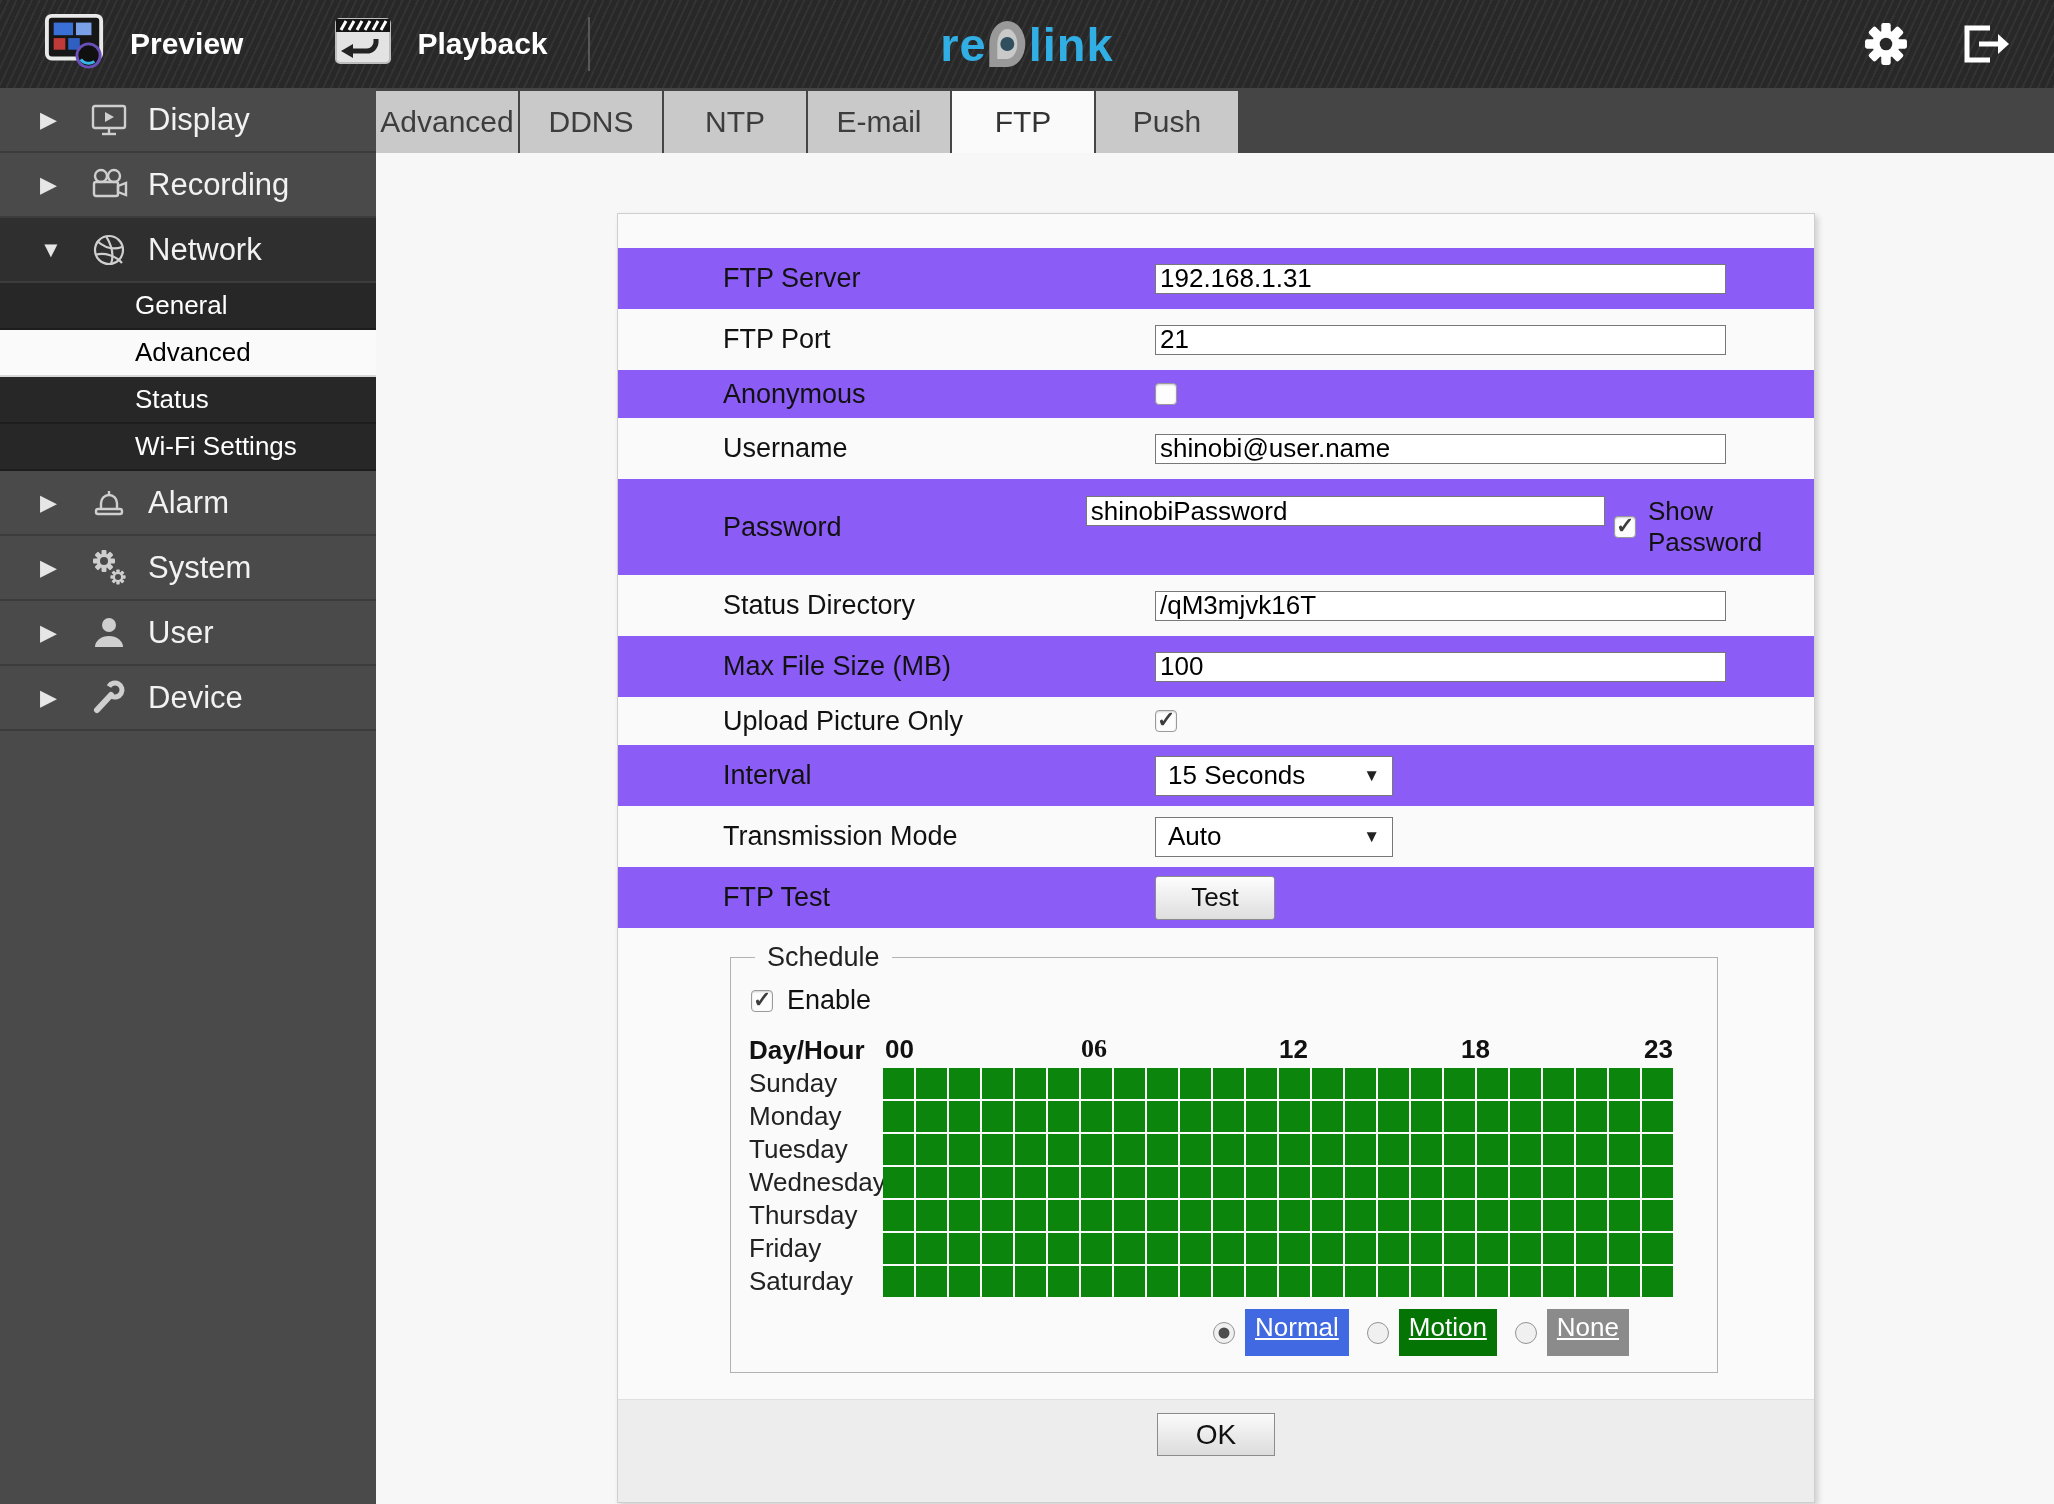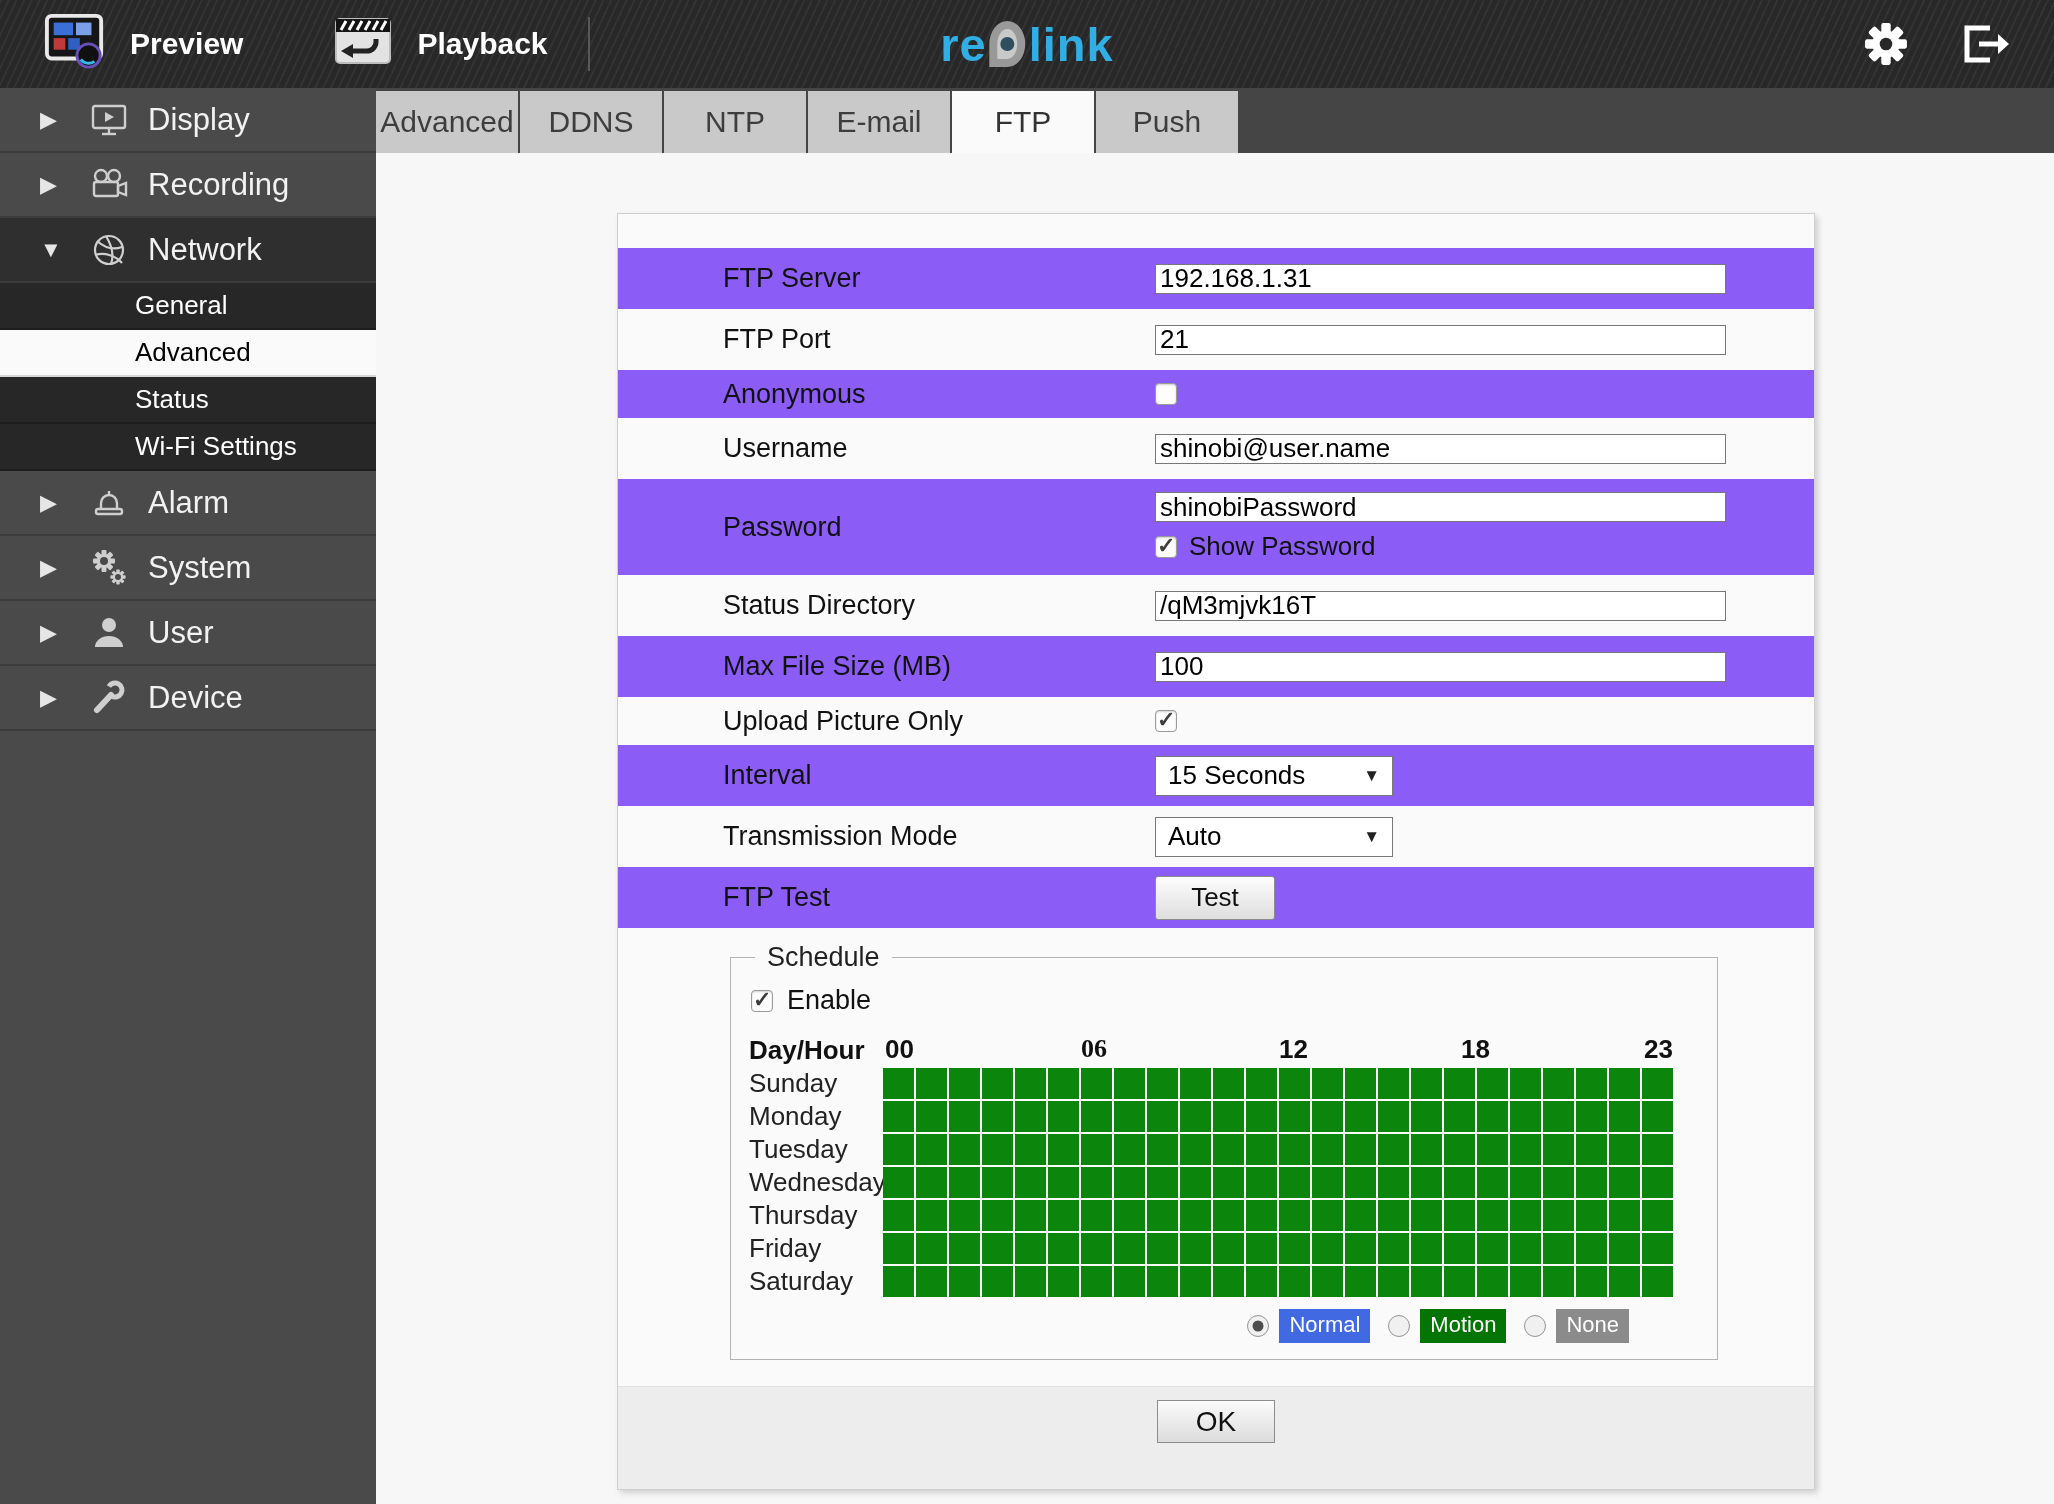--- a/index.html
+++ b/index.html
@@ -41,21 +41,21 @@
   
   .content { grid-column:2; grid-row:3; background:#f7f7f7; position:relative; }
   .panel { position:absolute; left:241px; top:60px; width:1198px; background:#fafafa; border:1px solid #cfcfcf; box-shadow:3px 3px 6px rgba(0,0,0,0.16); }
   .panel-top { height:34px; background:#fafafa; }
   .frow { display:flex; align-items:center; height:61px; }
   .frow.gray { background:#8b5cf6; }
   .frow.h48 { height:48px; }
   .frow.h96 { height:96px; }
   .flabel { width:537px; padding-left:105px; font-size:27px; color:#111; }
   .fctrl { flex:1; display:flex; align-items:center; }
-  .fctrl.col { flex-direction:column; align-items:flex-start; justify-content:center; gap:9px; }
+  .fctrl.col { flex-direction:row; align-items:flex-start; justify-content:center; gap:9px; }
   .text-input { width:571px; height:30px; border:1px solid #787878; background:#fff; font-family:"Liberation Sans",sans-serif; font-size:26px; color:#000; padding:0 4px; }
   .checkbox { width:22px; height:22px; background:#fdfdfd; border:1px solid #9a9a9a; border-radius:4px; box-shadow:inset 0 1px 2px rgba(0,0,0,0.18); position:relative; display:inline-block; flex:0 0 auto; cursor:pointer; }
   .checkbox.checked::after { content:"\2713"; position:absolute; left:1px; top:-4px; font-size:22px; font-weight:bold; color:#3d3d3d; }
   .sub-check { display:flex; align-items:center; gap:12px; font-size:26px; color:#111; }
   .select { width:238px; height:40px; border:1px solid #787878; background:#fff; display:flex; align-items:center; justify-content:space-between; padding:0 12px; font-size:26px; color:#000; cursor:pointer; }
   .select .select-arrow { font-size:17px; color:#222; }
   .btn { width:120px; height:44px; background:linear-gradient(#fdfdfd,#dedede); border:1px solid #8c8c8c; border-radius:3px; font-family:"Liberation Sans",sans-serif; font-size:26px; color:#111; cursor:pointer; }
 
   
   .schedule-section { background:#fafafa; padding:14px 96px 26px 112px; }
@@ -67,21 +67,21 @@
   .hours { position:relative; width:790px; height:32px; font-size:26px; font-weight:bold; color:#111; }
   .hours span { position:absolute; top:0; }
   .hr-0 { left:2px; } .hr-6 { left:198px;font-family:Liberation Serif, serif; } .hr-12 { left:396px; } .hr-18 { left:578px; } .hr-23 { right:0; }
   .sched-row { display:flex; align-items:center; margin-bottom:2px; }
   .day-label { width:134px; font-size:26px; color:#222; }
   .cells { display:flex; }
   .cell { width:31px; height:31px; margin-right:2px; background:var(--cell,#0c850c); cursor:pointer; }
   .mode-row { display:flex; align-items:center; justify-content:flex-end; gap:10px; margin:12px 62px 0 0; }
   .radio { width:22px; height:22px; border-radius:50%; background:#f0f0f0; border:1px solid #949494; position:relative; display:inline-block; cursor:pointer; }
   .radio.checked::after { content:""; position:absolute; left:50%; top:50%; transform:translate(-50%,-50%); width:11px; height:11px; border-radius:50%; background:#4d4d4d; }
-  .mode-chip { color:#fff; font-size:22px; padding:3px 10px 5px; margin-right:8px; }
+  .mode-chip { color:#fff; font-size:26px; padding:3px 10px 13px; margin-right:8px;text-decoration:underline; }
 
   .ok-strip { height:103px; background:#ededed; display:flex; justify-content:center; align-items:flex-start; padding-top:13px; border-top:1px solid #e0e0e0; }
   .ok-btn { width:118px; height:43px; background:linear-gradient(#fbfbfb,#dcdcdc); border:1px solid #8c8c8c; font-family:"Liberation Sans",sans-serif; font-size:28px; color:#111; cursor:pointer; }
 </style>
 </head>
 <body style="--cell: #0c850c; --accent: #31aee4;">
 
 <div class="screen">
 
   <header class="topbar">

